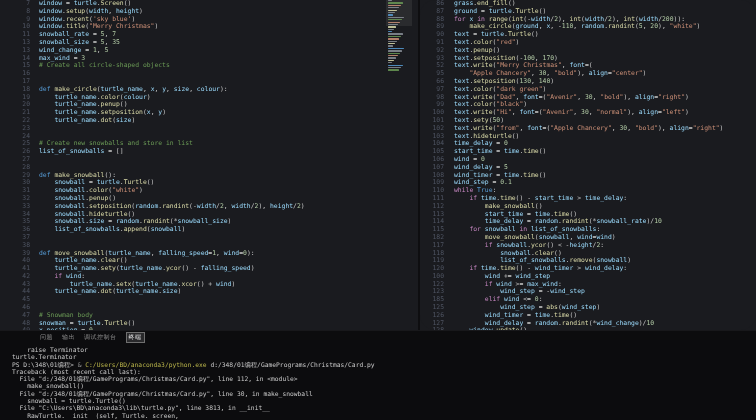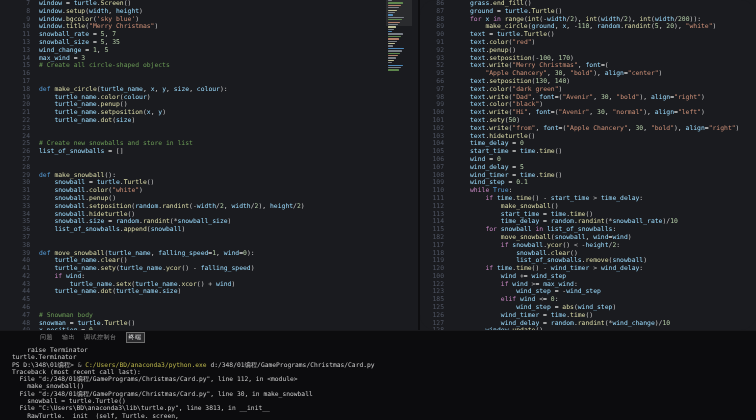--- a/index.html
+++ b/index.html
@@ -10,21 +10,21 @@
   }
   .editors{position:absolute;top:0;left:0;width:756px;height:330px;display:flex;background:#1a1b1f;}
   .pane{position:relative;overflow:hidden;height:100%;background:#1a1b1f;}
   .pane-left{width:418px;}
   .sash{width:2px;background:#0e0e10;flex:none;}
   .pane-right{flex:1;border-radius:15px;}
   .row{display:flex;height:7.8px;line-height:7.8px;font-size:6.4px;white-space:pre;}
   .ln{width:30px;text-align:right;color:#4f5563;flex:none;}
   .pane-right .ln{width:24px;}
   .code{margin-left:9px;}
-  .pane-right .code{margin-left:26px;}
+  .pane-right .code{margin-left:10px;}
   .tk-kw{color:#569cd6}
   .tk-ctl{color:#c586c0}
   .tk-fn{color:#dcdcaa}
   .tk-str{color:#ce9178}
   .tk-num{color:#b5cea8}
   .tk-com{color:#6a9955}
   .tk-var{color:#9cdcfe}
   .tk-op{color:#c8c8c8}
   .minimap{position:absolute;top:0;right:8px;width:22px;height:76px;}
   .minimap .slider{position:absolute;left:-2px;right:-2px;top:0;height:26px;background:rgba(255,255,255,0.07);}
@@ -40,21 +40,21 @@
   .t-cmd{color:#b9b44a}
 </style>
 </head>
 <body>
 
 <div class="editors">
   <section class="pane pane-left">
     <div id="left-lines">
         <div class="row"><span class="ln">7</span><span class="code"><span class="tk-var">window</span><span class="tk-op"> = </span><span class="tk-var">turtle</span><span class="tk-op">.</span><span class="tk-fn">Screen</span><span class="tk-op">()</span></span></div>
         <div class="row"><span class="ln">8</span><span class="code"><span class="tk-var">window</span><span class="tk-op">.</span><span class="tk-fn">setup</span><span class="tk-op">(</span><span class="tk-var">width</span><span class="tk-op">, </span><span class="tk-var">height</span><span class="tk-op">)</span></span></div>
-        <div class="row"><span class="ln">9</span><span class="code"><span class="tk-var">window</span><span class="tk-op">.</span><span class="tk-fn">bgcolor</span><span class="tk-op">(</span><span class="tk-str">'sky blue'</span><span class="tk-op">)</span></span></div>
+        <div class="row"><span class="ln">9</span><span class="code"><span class="tk-var">window</span><span class="tk-op">.</span><span class="tk-fn">recent</span><span class="tk-op">(</span><span class="tk-str">'sky blue'</span><span class="tk-op">)</span></span></div>
         <div class="row"><span class="ln">10</span><span class="code"><span class="tk-var">window</span><span class="tk-op">.</span><span class="tk-fn">title</span><span class="tk-op">(</span><span class="tk-str">"Merry Christmas"</span><span class="tk-op">)</span></span></div>
         <div class="row"><span class="ln">11</span><span class="code"><span class="tk-var">snowball_rate</span><span class="tk-op"> = </span><span class="tk-num">5</span><span class="tk-op">, </span><span class="tk-num">7</span></span></div>
         <div class="row"><span class="ln">13</span><span class="code"><span class="tk-var">snowball_size</span><span class="tk-op"> = </span><span class="tk-num">5</span><span class="tk-op">, </span><span class="tk-num">35</span></span></div>
         <div class="row"><span class="ln">13</span><span class="code"><span class="tk-var">wind_change</span><span class="tk-op"> = </span><span class="tk-num">1</span><span class="tk-op">, </span><span class="tk-num">5</span></span></div>
         <div class="row"><span class="ln">14</span><span class="code"><span class="tk-var">max_wind</span><span class="tk-op"> = </span><span class="tk-num">3</span></span></div>
         <div class="row"><span class="ln">15</span><span class="code"><span class="tk-com"># Create all circle-shaped objects</span></span></div>
         <div class="row"><span class="ln">16</span><span class="code"></span></div>
         <div class="row"><span class="ln">17</span><span class="code"></span></div>
         <div class="row"><span class="ln">18</span><span class="code"><span class="tk-kw">def</span><span class="tk-op"> </span><span class="tk-fn">make_circle</span><span class="tk-op">(</span><span class="tk-var">turtle_name</span><span class="tk-op">, </span><span class="tk-var">x</span><span class="tk-op">, </span><span class="tk-var">y</span><span class="tk-op">, </span><span class="tk-var">size</span><span class="tk-op">, </span><span class="tk-var">colour</span><span class="tk-op">):</span></span></div>
         <div class="row"><span class="ln">19</span><span class="code"><span class="tk-op">    </span><span class="tk-var">turtle_name</span><span class="tk-op">.</span><span class="tk-fn">color</span><span class="tk-op">(</span><span class="tk-var">colour</span><span class="tk-op">)</span></span></div>

